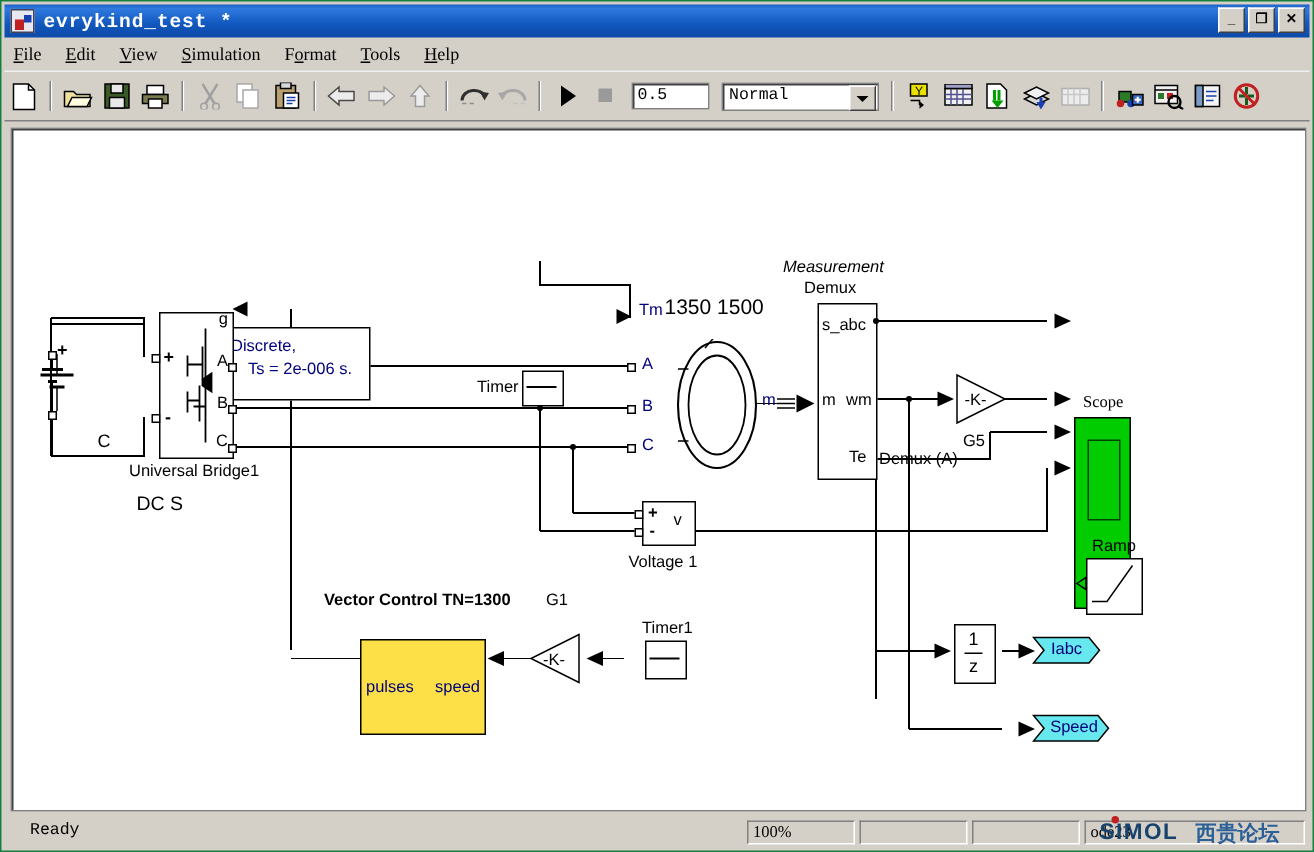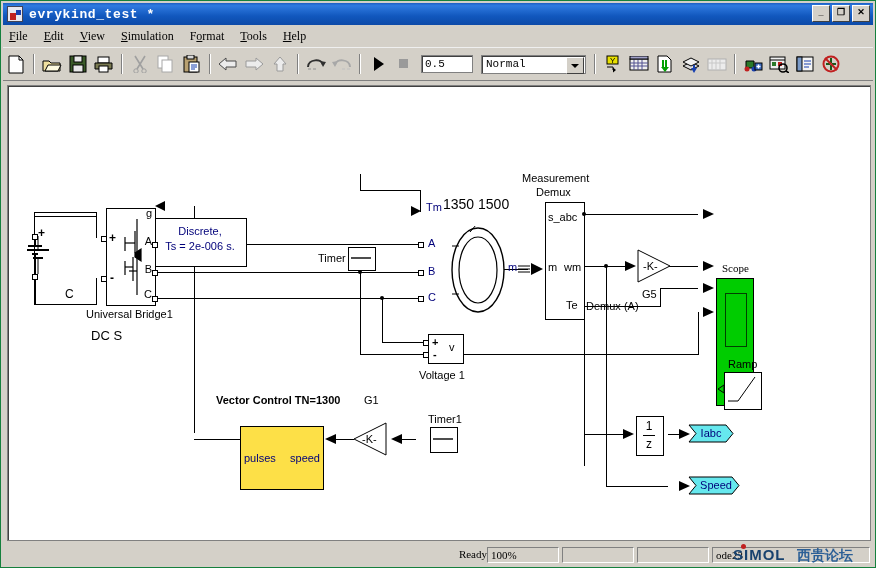--- a/index.html
+++ b/index.html
@@ -50,22 +50,22 @@
                 border-left:4px solid transparent;border-right:4px solid transparent;border-top:4px solid #000;}
 
   
   .canvas{position:absolute;left:6px;top:84px;width:864px;height:456px;background:#fff;
           border:1px solid #808080;box-shadow:inset 1px 1px 0 #404040;overflow:hidden;box-sizing:border-box;}
   .cv{position:absolute;left:0;top:0;width:862px;height:454px;}
 
   
   .statusbar{position:absolute;left:2px;top:544px;width:870px;height:20px;
              background:#d4d0c8;display:flex;align-items:center;}
-  .st-main{flex:0 0 482px;height:16px;margin-left:2px;font-family:Liberation Serif, serif;
-           font-size:11px;line-height:15px;padding-left:4px;color:#000;box-sizing:border-box;text-align:right;}
+  .st-main{flex:0 0 482px;height:16px;margin-left:13px;font-family:Liberation Mono, monospace;
+           font-size:11px;line-height:15px;padding-left:4px;color:#000;box-sizing:border-box;}
   .st-cell{height:16px;border:1px solid #808080;border-right-color:#fff;border-bottom-color:#fff;
            margin-right:3px;font-family:"Liberation Serif",serif;font-size:11px;line-height:14px;
            padding-left:3px;box-sizing:border-box;color:#000;background:#d4d0c8;}
   .st-zoom{flex:0 0 72px;font-family:Liberation Serif, serif;}
   .st-b{flex:0 0 72px;}
   .st-c{flex:0 0 72px;}
   .st-solver{flex:1 1 auto;}
   .watermark{position:absolute;right:4px;top:543px;width:152px;height:22px;pointer-events:none;}
   .wm-txt{font-family:"Liberation Sans",sans-serif;font-weight:bold;font-size:15px;color:#18426e;
           letter-spacing:1px;position:absolute;left:14px;top:2px;}
@@ -333,21 +333,21 @@
           <path d="M392 353 L392 353"></path>
 
           <path d="M408 353 L390 353"></path>
           <path d="M346 353 L326 353"></path>
 
           <path d="M186 353 L232 353"></path>
         </g>
       </svg>
 
       <div style="position:absolute;left:145px;top:132px;width:92px;height:47px;border:1px solid #000;background:#fff;">
-        <div class="lblb" style="left:0;top:6px;width:92px;text-align:center;">Discrete,</div>
+        <div class="lblb" style="left:0;top:6px;width:92px;">Discrete,</div>
         <div class="lblb" style="left:0;top:21px;width:92px;text-align:center;">Ts = 2e-006 s.</div>
       </div>
 
       <div class="lbl" style="left:83px;top:242px;font-size:13px;">DC S</div>
       <div class="lbl" style="left:30px;top:140px;font-weight:bold;font-size:12px;">+</div>
       <div style="position:absolute;left:17px;top:148px;width:60px;height:44px;">
         <svg width="60" height="44">
             <g stroke="#000" fill="none">
           <path d="M2 16 L24 16" stroke-width="2"></path>
               <path d="M8 24 L18 24" stroke-width="2"></path>
@@ -423,21 +423,21 @@
       <div style="position:absolute;left:410px;top:156px;width:4px;height:4px;border:1px solid #000;background:#fff;"></div>
       <div style="position:absolute;left:410px;top:184px;width:4px;height:4px;border:1px solid #000;background:#fff;"></div>
       <div style="position:absolute;left:410px;top:210px;width:4px;height:4px;border:1px solid #000;background:#fff;"></div>
       <svg width="30" height="16" style="position:absolute;left:510px;top:176px;">
         <g stroke="#000" fill="none">
             <path d="M0 4 L12 4 M0 7 L12 7 M0 10 L12 10"></path>
           </g>
         <polygon points="13,1 13,13 25,7" fill="#000"></polygon>
       </svg>
 
-      <div class="lbl" style="left:514px;top:86px;">Measurement</div>
+      <div class="lbl" style="left:514px;top:86px;font-style:italic;">Measurement</div>
       <div class="lbl" style="left:528px;top:100px;">Demux</div>
       <div style="position:absolute;left:537px;top:116px;width:38px;height:116px;border:1px solid #000;background:#fff;">
         <div class="port" style="left:2px;top:8px;color:#000;">s_abc</div>
         <div class="port" style="left:2px;top:58px;color:#000;">m</div>
         <div class="port" style="left:18px;top:58px;color:#000;">wm</div>
         <div class="port" style="left:20px;top:96px;color:#000;">Te</div>
       </div>
       <div class="lbl" style="left:578px;top:214px;">Demux (A)</div>
 
       <div style="position:absolute;left:574px;top:126px;width:4px;height:4px;background:#000;border-radius:50%;"></div>

